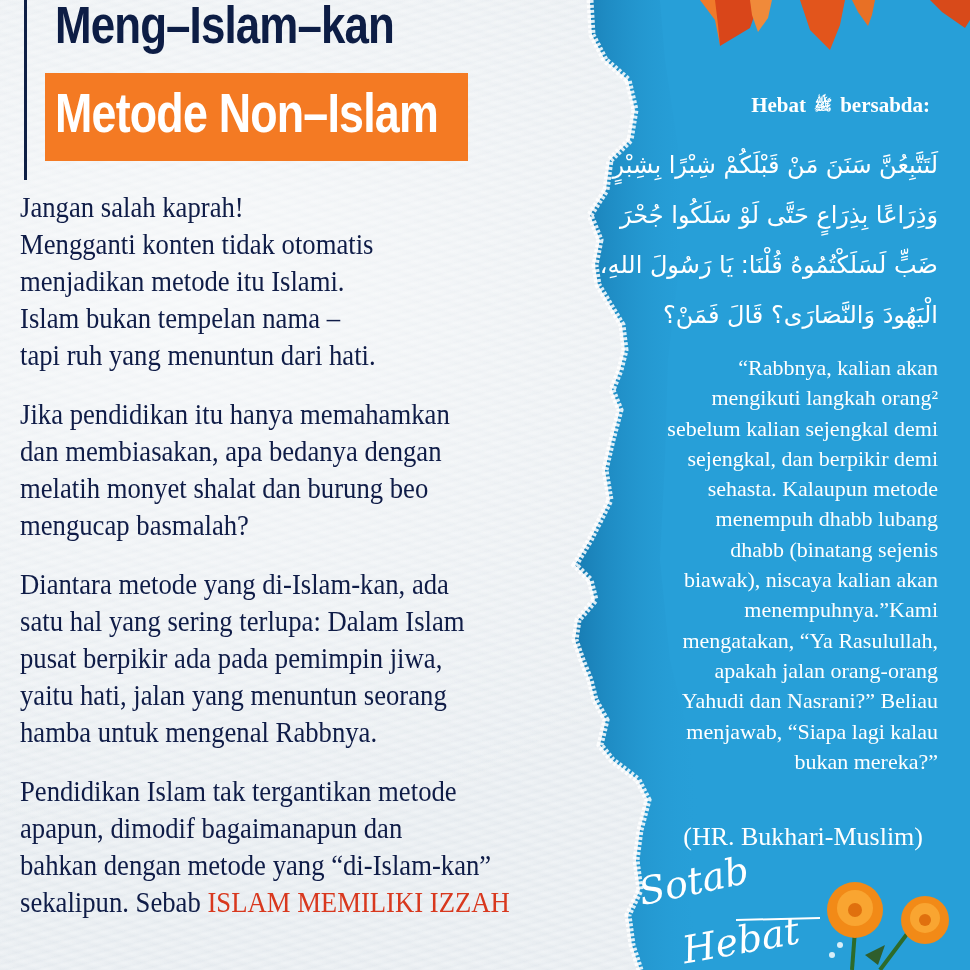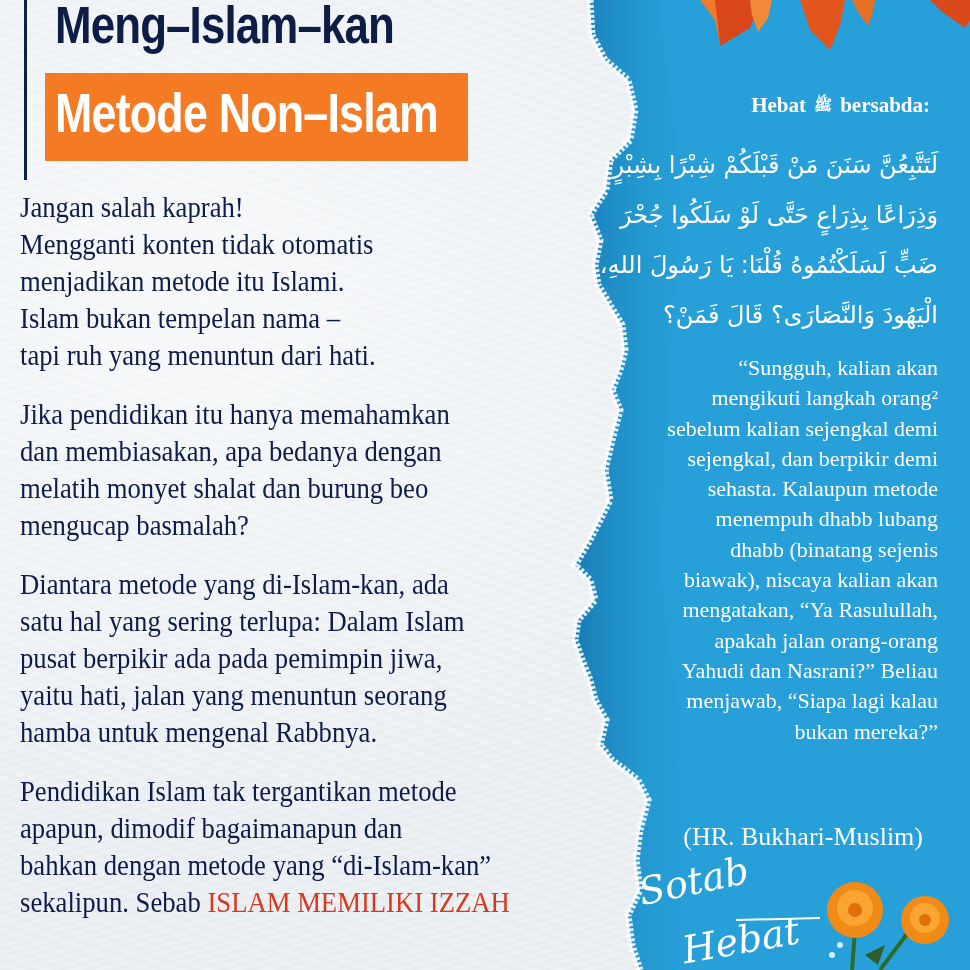--- a/index.html
+++ b/index.html
@@ -166,28 +166,29 @@
 </div>
 
 <div class="arabic">
   <span>لَتَتَّبِعُنَّ سَنَنَ مَنْ قَبْلَكُمْ شِبْرًا بِشِبْرٍ</span>
   <span>وَذِرَاعًا بِذِرَاعٍ حَتَّى لَوْ سَلَكُوا جُحْرَ</span>
   <span>ضَبٍّ لَسَلَكْتُمُوهُ قُلْنَا: يَا رَسُولَ اللهِ،</span>
   <span>الْيَهُودَ وَالنَّصَارَى؟ قَالَ فَمَنْ؟</span>
 </div>
 
 <div class="translation">
-  <span>“Sungguh, kalian akan</span>
+  <span>“Rabbnya, kalian akan</span>
   <span>mengikuti langkah orang²</span>
   <span>sebelum kalian sejengkal demi</span>
   <span>sejengkal, dan berpikir demi</span>
   <span>sehasta. Kalaupun metode</span>
   <span>menempuh dhabb lubang</span>
   <span>dhabb (binatang sejenis</span>
   <span>biawak), niscaya kalian akan</span>
+  <span>menempuhnya.”Kami</span>
   <span>mengatakan, “Ya Rasulullah,</span>
   <span>apakah jalan orang-orang</span>
   <span>Yahudi dan Nasrani?” Beliau</span>
   <span>menjawab, “Siapa lagi kalau</span>
   <span>bukan mereka?”</span>
 </div>
 
 <div class="source">(HR. Bukhari-Muslim)</div>
 
 <svg class="signature" viewBox="0 0 200 118" width="200" height="118">

